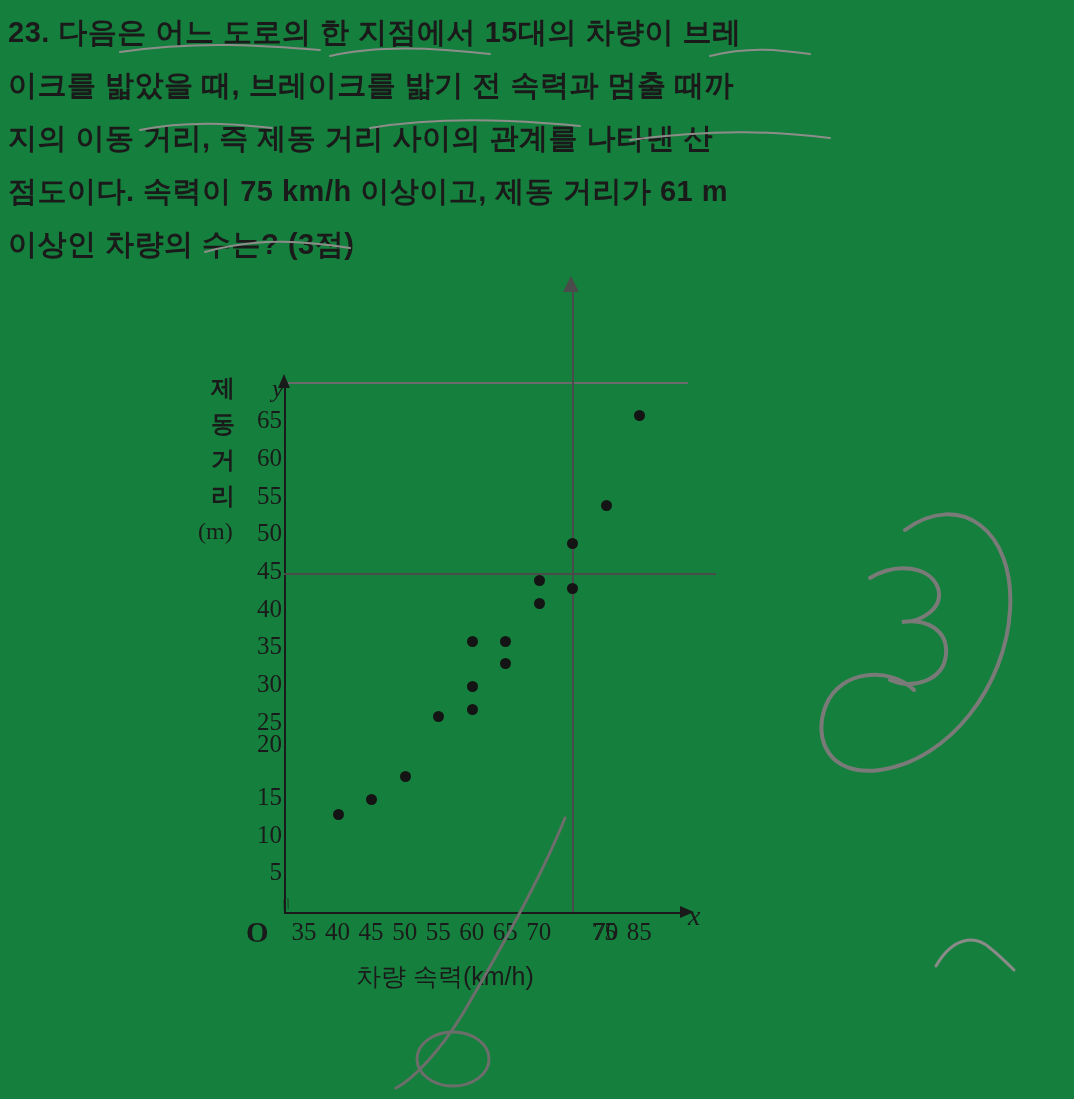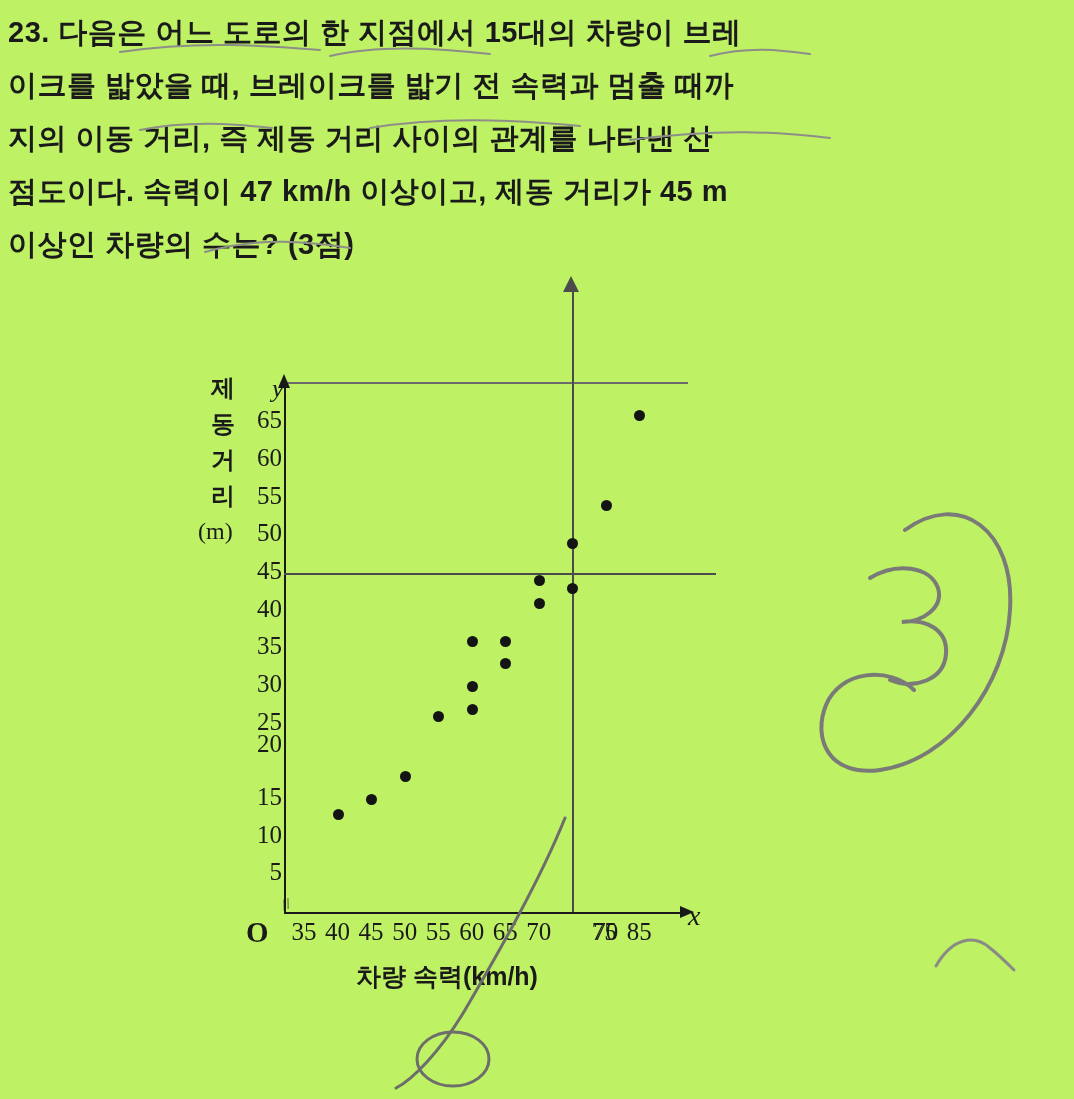--- a/index.html
+++ b/index.html
@@ -11,21 +11,21 @@
     width: 1074px;
     height: 1099px;
     position: relative;
     font-family: "Liberation Serif", serif;
     color: #111;
     overflow: hidden;
   }
   #page {
     position: absolute;
     inset: 0;
-    background: #bef264;
+    background: #15803d;
   }
 
   
   .question {
     position: absolute;
     left: 8px;
     top: 6px;
     width: 1056px;
     font-family: "Liberation Sans", sans-serif;
     font-size: 29px;
@@ -162,21 +162,21 @@
     font-size: 24px;
     font-family: "Liberation Serif", serif;
     color: #1a1a1a;
   }
   .xlabel-cap {
     position: absolute;
     left: 160px;
     top: 600px;
     font-family: "Liberation Sans", sans-serif;
     font-size: 25px;
-    font-weight: 700;
+    font-weight: 400;
     color: #1a1a1a;
     white-space: nowrap;
   }
   .dot {
     position: absolute;
     width: 11px;
     height: 11px;
     margin-left: -5px;
     margin-top: -5px;
     border-radius: 50%;
@@ -232,21 +232,21 @@
 </style>
 </head>
 <body>
 
 <div id="page">
 
   <div class="question">
     <div class="qline">23. 다음은 어느 도로의 한 지점에서 15대의 차량이 브레</div>
     <div class="qline">이크를 밟았을 때, 브레이크를 밟기 전 속력과 멈출 때까</div>
     <div class="qline">지의 이동 거리, 즉 제동 거리 사이의 관계를 나타낸 산</div>
-    <div class="qline">점도이다. 속력이 47 km/h 이상이고, 제동 거리가 45 m</div>
+    <div class="qline">점도이다. 속력이 75 km/h 이상이고, 제동 거리가 61 m</div>
     <div class="qline">이상인 차량의 수는? (3점)</div>
   </div>
 
   <div id="chart">
 
     <div class="ylabel-vert">제<br>동<br>거<br>리</div>
     <div class="ylabel-unit">(m)</div>
 
     <div class="plot-top"></div>
 

